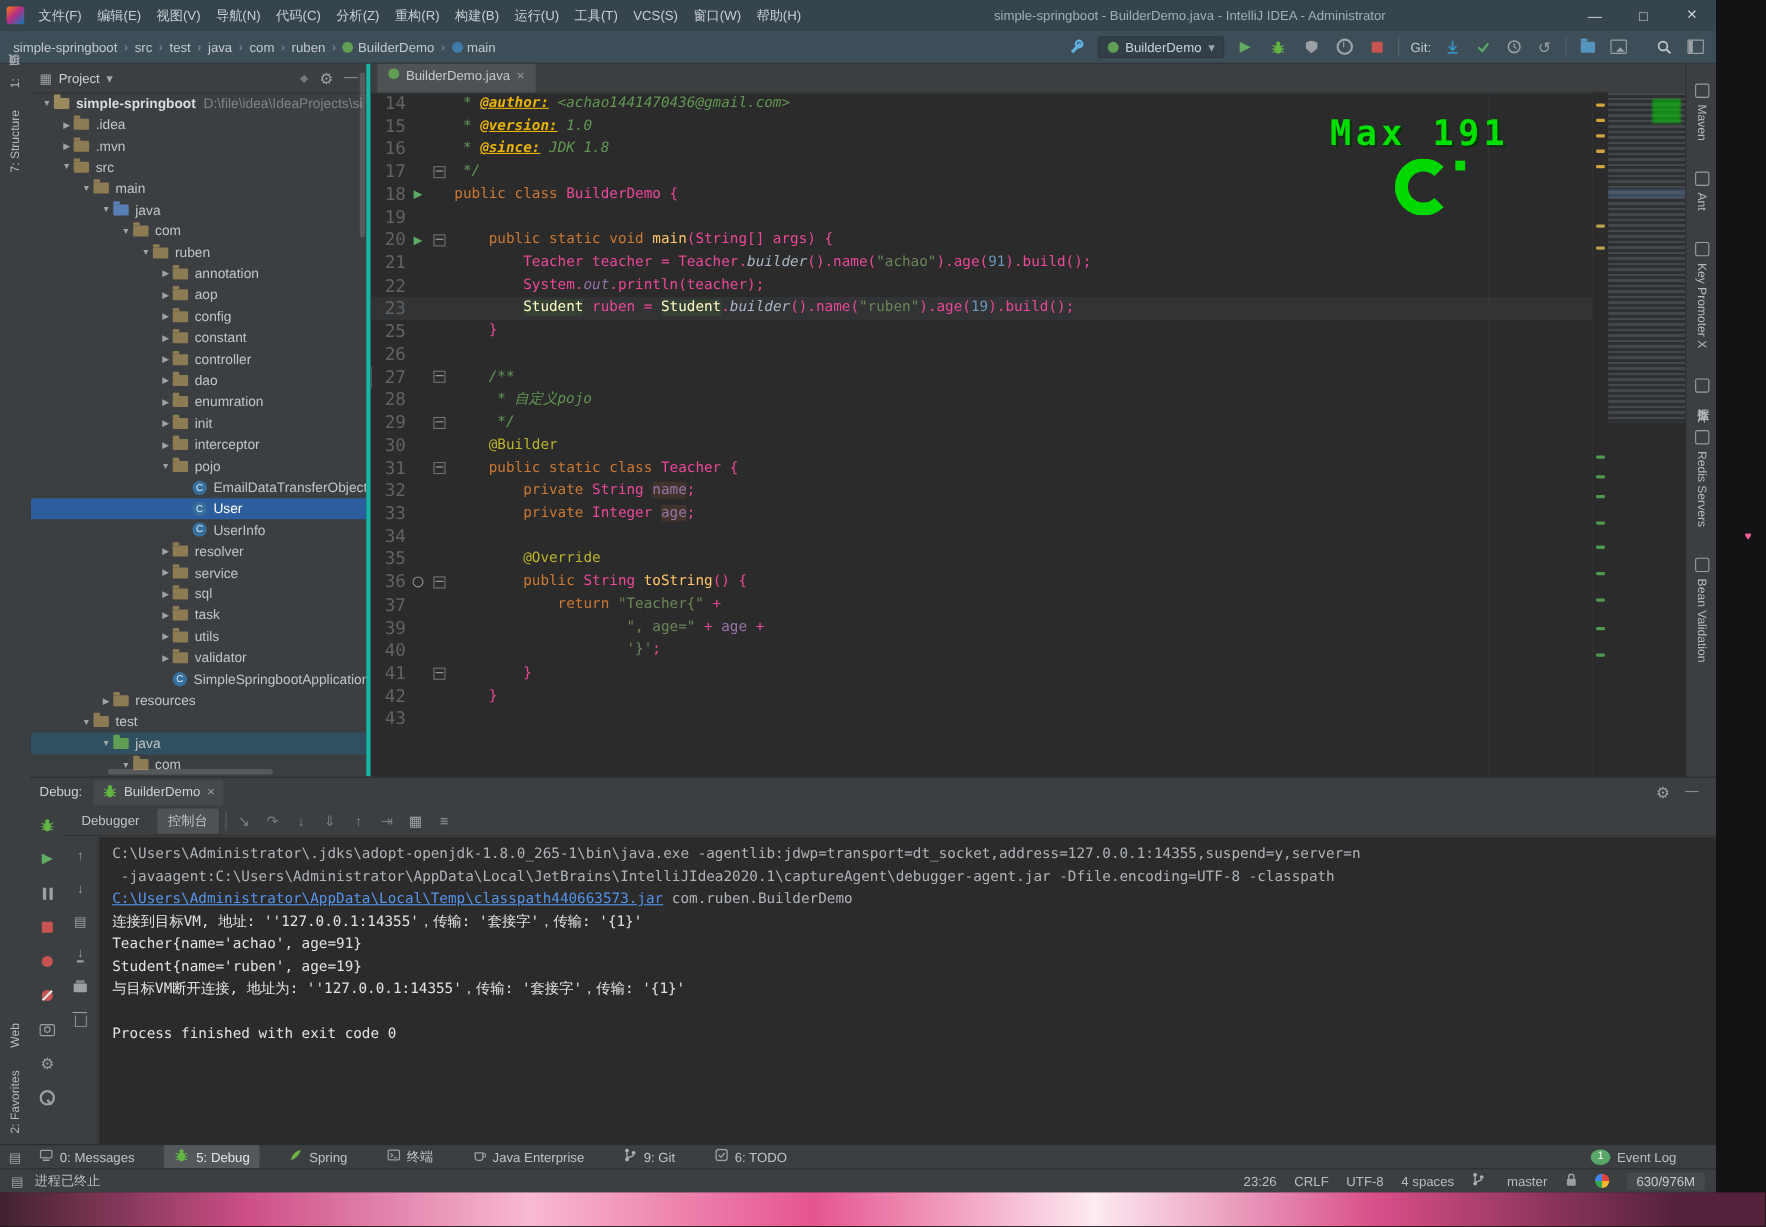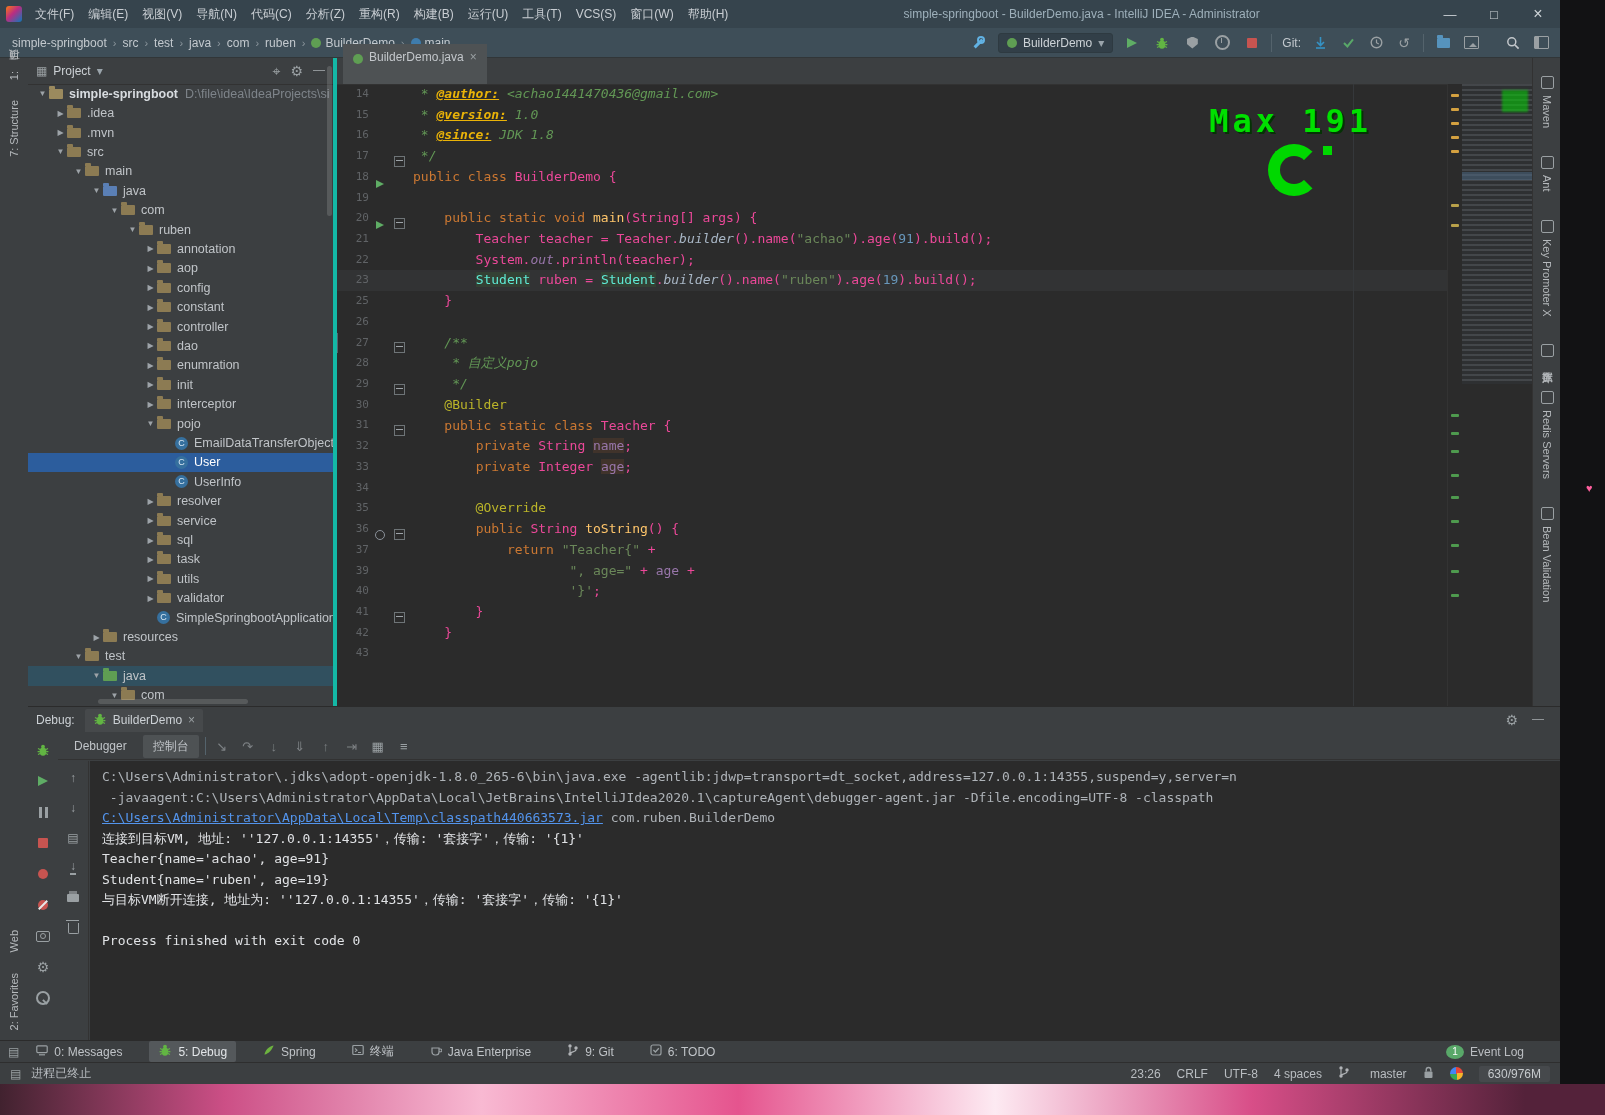--- a/index.html
+++ b/index.html
@@ -104,43 +104,43 @@
   .cicon{width:13px;height:13px;border-radius:50%;background:#36709e;color:#d7e6f2;font-size:9px;line-height:13px;
          text-align:center;margin-right:6px;flex:none;font-family:"Liberation Sans",sans-serif}
   .tree-path{color:#7e848a;margin-left:7px}
   .tree-root-label{font-weight:bold;color:#d8dce0}
   .tscroll-v{position:absolute;right:1px;top:8px;width:5px;height:150px;background:rgba(255,255,255,.14);border-radius:3px}
   .tscroll-h{position:absolute;left:70px;bottom:2px;width:150px;height:5px;background:rgba(255,255,255,.14);border-radius:3px}
 
   
   #editor{position:absolute;left:337px;top:58px;width:1195px;height:648px;background:#2b2b2b}
   #tabbar{height:26px;background:#3c3f41;border-bottom:1px solid #323232;display:flex;align-items:flex-end}
-  .tab{display:flex;align-items:flex-end;gap:6px;background:#4e5254;padding:20px 10px;color:#c3c7cb;height:26px;box-sizing:border-box;margin-left:6px}
+  .tab{display:flex;align-items:flex-start;gap:6px;background:#4e5254;padding:4px 10px;color:#c3c7cb;height:26px;box-sizing:border-box;margin-left:6px}
   .tab-close::before{content:"×";color:#9aa0a3}
   #code{position:absolute;left:0;top:26px;right:84px;bottom:0;font-family:"DejaVu Sans Mono",monospace;
         font-size:13px;color:#a9b7c6;overflow:hidden}
   .cl{display:flex;height:20.73px;line-height:20.73px;position:relative}
   .cl.cur{background:#323334}
   .cl.sep::before{content:"";position:absolute;left:70px;right:0;top:0;height:1px;background:#43464a}
-  .gut{width:76px;flex:none;display:flex;align-items:flex-end;color:#606366;font-size:11px}
+  .gut{width:76px;flex:none;display:flex;align-items:center;color:#606366;font-size:16px}
   .gut .lnum{width:32px;text-align:right;flex:none}
   .gut .gi{width:22px;display:flex;justify-content:center;align-items:center;flex:none}
   .gut .gf{width:16px;display:flex;justify-content:center;align-items:center;flex:none}
   .run-tri{width:0;height:0;border-left:8px solid #5fad65;border-top:4px solid transparent;border-bottom:4px solid transparent}
   .ovr-ic{width:8px;height:8px;border:1.5px solid #8a9199;border-radius:50%}
   .foldbox{width:9px;height:9px;border:1px solid #6e7477;position:relative;background:#2b2b2b}
   .foldbox::before{content:"";position:absolute;left:1px;right:1px;top:3px;height:1px;background:#9da3a8}
   .ctext{white-space:pre;flex:1}
   .tk-k{color:#cc7832}.tk-s{color:#6a8759}.tk-n2{color:#6897bb}
   .tk-c{color:#629755;font-style:italic}
   .tk-ct{color:#eab308;font-weight:bold;text-decoration:underline;font-style:italic}
   .tk-ci{color:#629755;font-style:italic}
   .tk-an{color:#bbb529}.tk-f{color:#9876aa}.tk-m{color:#ffc66b}
   .tk-sf{color:#9876aa;font-style:italic}.tk-si{color:#a9b7c6;font-style:italic}.tk-d{color:#ec4899}
-  .tk-hc{color:#5eead4;background:#344134}
+  .tk-hc{color:#fef9c3;background:#344134}
   .tk-fw{color:#9876aa;background:#40332b}
   #guide{position:absolute;left:1016px;top:0;bottom:0;width:1px;background:#35383b}
   #error-stripe{position:absolute;right:70px;top:26px;bottom:0;width:14px;background:#2b2b2b;border-left:1px solid #333}
   .mark{position:absolute;left:3px;width:8px;height:3px;border-radius:1px}
   #minimap{position:absolute;right:0;top:26px;width:70px;height:300px;background:#2f3133;opacity:.95;
            background-image:repeating-linear-gradient(180deg,rgba(170,180,190,.18) 0 2px,transparent 2px 5px)}
   #minimap .mm-green{position:absolute;right:4px;top:6px;width:26px;height:22px;background:rgba(0,220,0,.55);filter:blur(1px)}
   #minimap .mm-band{position:absolute;left:0;right:0;top:88px;height:8px;background:rgba(80,110,140,.5)}
 
   
@@ -908,21 +908,21 @@
             <span class="scrollend"></span>
           </span>
           <span class="tbicon">
             <span class="printer"></span>
           </span>
           <span class="tbicon">
             <span class="trash"></span>
           </span>
         </div>
       <div id="console">
-          <div class="con-line"><span class="cn-cmd">C:\Users\Administrator\.jdks\adopt-openjdk-1.8.0_265-6\bin\java.exe -agentlib:jdwp=transport=dt_socket,address=127.0.0.1:14355,suspend=y,server=n</span></div>
+          <div class="con-line"><span class="cn-cmd">C:\Users\Administrator\.jdks\adopt-openjdk-1.8.0_265-1\bin\java.exe -agentlib:jdwp=transport=dt_socket,address=127.0.0.1:14355,suspend=y,server=n</span></div>
           <div class="con-line"><span class="cn-cmd"> -javaagent:C:\Users\Administrator\AppData\Local\JetBrains\IntelliJIdea2020.1\captureAgent\debugger-agent.jar -Dfile.encoding=UTF-8 -classpath</span></div>
           <div class="con-line"><span class="cn-link">C:\Users\Administrator\AppData\Local\Temp\classpath440663573.jar</span><span class="cn-cmd"> com.ruben.BuilderDemo</span></div>
           <div class="con-line"><span class="cn-out">连接到目标VM, 地址: ''127.0.0.1:14355'，传输: '套接字'，传输: '{1}'</span></div>
           <div class="con-line"><span class="cn-out">Teacher{name='achao', age=91}</span></div>
           <div class="con-line"><span class="cn-out">Student{name='ruben', age=19}</span></div>
           <div class="con-line"><span class="cn-out">与目标VM断开连接, 地址为: ''127.0.0.1:14355'，传输: '套接字'，传输: '{1}'</span></div>
           <div class="con-line"></div>
           <div class="con-line"><span class="cn-out">Process finished with exit code 0</span></div>
         </div>
     </div>

